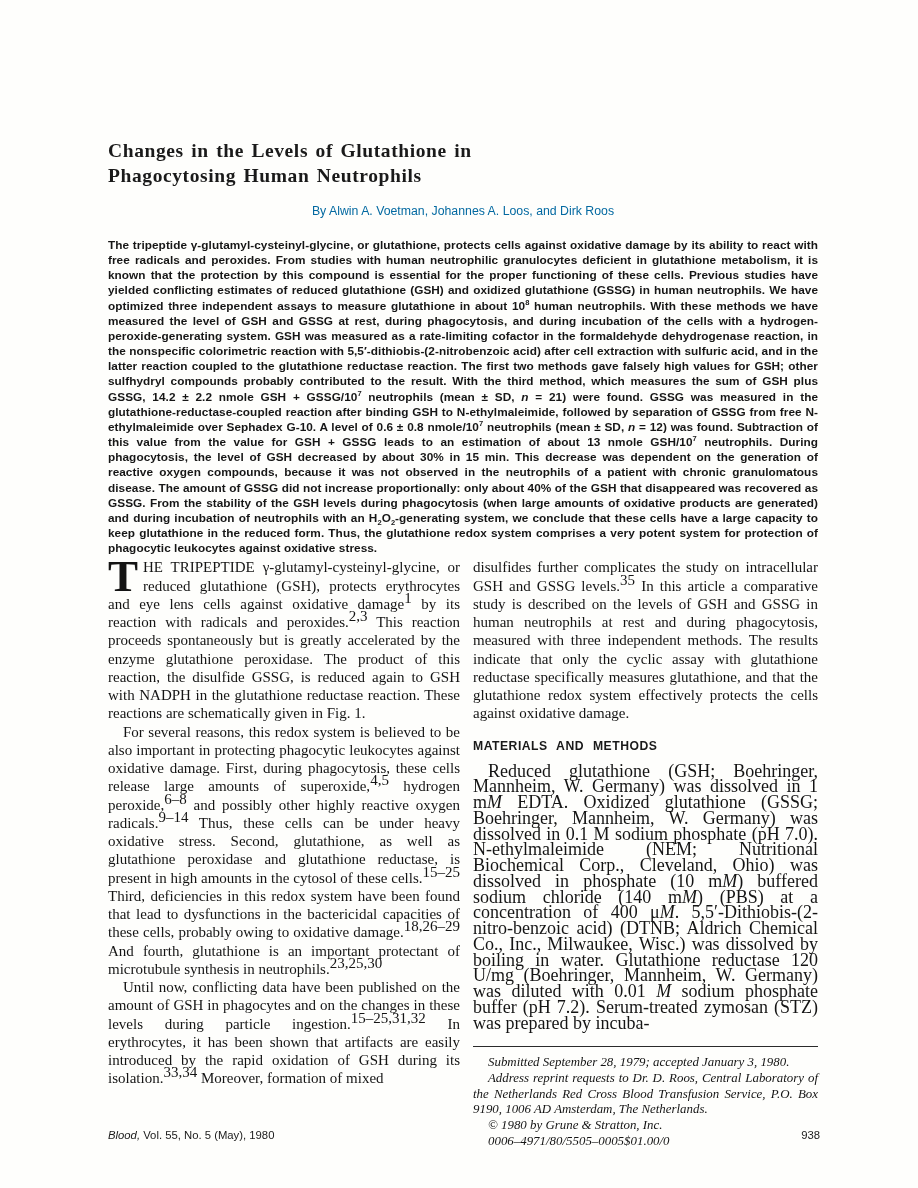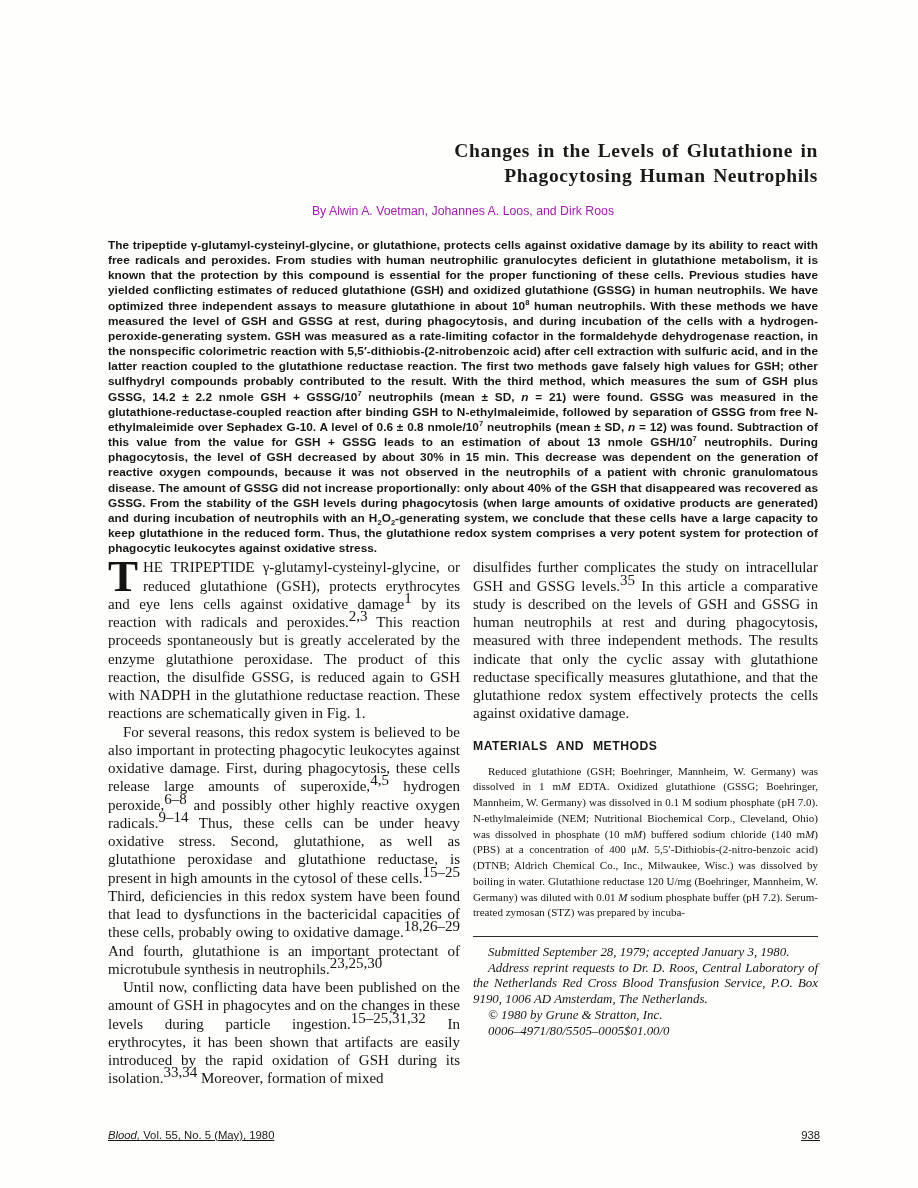--- a/index.html
+++ b/index.html
@@ -11,24 +11,24 @@
     color: #1a1a1a;
     box-sizing: border-box;
     padding: 138px 100px 0 108px;
     overflow: hidden;
     font-family: "Liberation Serif", serif;
   }
   sup { font-size: 0.6em; line-height: 0; vertical-align: super; letter-spacing: 0; }
   sub { font-size: 0.6em; line-height: 0; vertical-align: sub; }
   p { margin: 0; }
 
-  .title { margin: 0; text-align: right; font-family: "Liberation Serif", serif; font-weight: 700; font-size: 19.5px; line-height: 25px; letter-spacing: 0.6px; word-spacing: 2px; }
+  .title { margin: 0; text-align: left; font-family: "Liberation Serif", serif; font-weight: 700; font-size: 19.5px; line-height: 25px; letter-spacing: 0.6px; word-spacing: 2px; }
   .title .tline { display: block; }
 
-  .byline { margin-top: 16px; text-align: center; font-family: "Liberation Sans", sans-serif; font-size: 12.3px; color: #a21caf; }
+  .byline { margin-top: 16px; text-align: center; font-family: "Liberation Sans", sans-serif; font-size: 12.3px; color: #0369a1; }
 
   .abstract {
     margin-top: 20px;
     font-family: "Liberation Sans", sans-serif;
     font-weight: 700;
     font-size: 11.8px;
     line-height: 15.15px;
     text-align: justify;
     letter-spacing: 0.05px;
     color: #161616;
@@ -61,21 +61,21 @@
     text-align: left;
     font-family: "Liberation Sans", sans-serif;
     font-weight: 700;
     font-size: 12.2px;
     letter-spacing: 0.5px;
     word-spacing: 5px;
     color: #1a1a1a;
   }
 
   .methods-p {
-    font-size: 11px;
+    font-size: 18px;
     line-height: 15.75px;
     text-align: justify;
     text-indent: 15px;
     color: #141414;
   }
 
   .footnote-block { margin-top: 15px; }
   .footnote-rule { border: 0; border-top: 1.5px solid #2a2a2a; margin: 0 0 8px 0; height: 0; }
   .fn {
     font-style: italic;
@@ -86,21 +86,20 @@
     color: #141414;
   }
 
   .footer {
     position: absolute;
     left: 108px; right: 98px; top: 1129px;
     display: flex; justify-content: space-between; align-items: baseline;
     font-family: "Liberation Sans", sans-serif;
     font-size: 11.3px;
     color: #1a1a1a;
-    text-decoration: underline;
   }
 </style>
 </head>
 <body>
 
 <div class="page">
 
   <h1 class="title">
     <span class="tline">Changes in the Levels of Glutathione in</span>
     <span class="tline">Phagocytosing Human Neutrophils</span>

